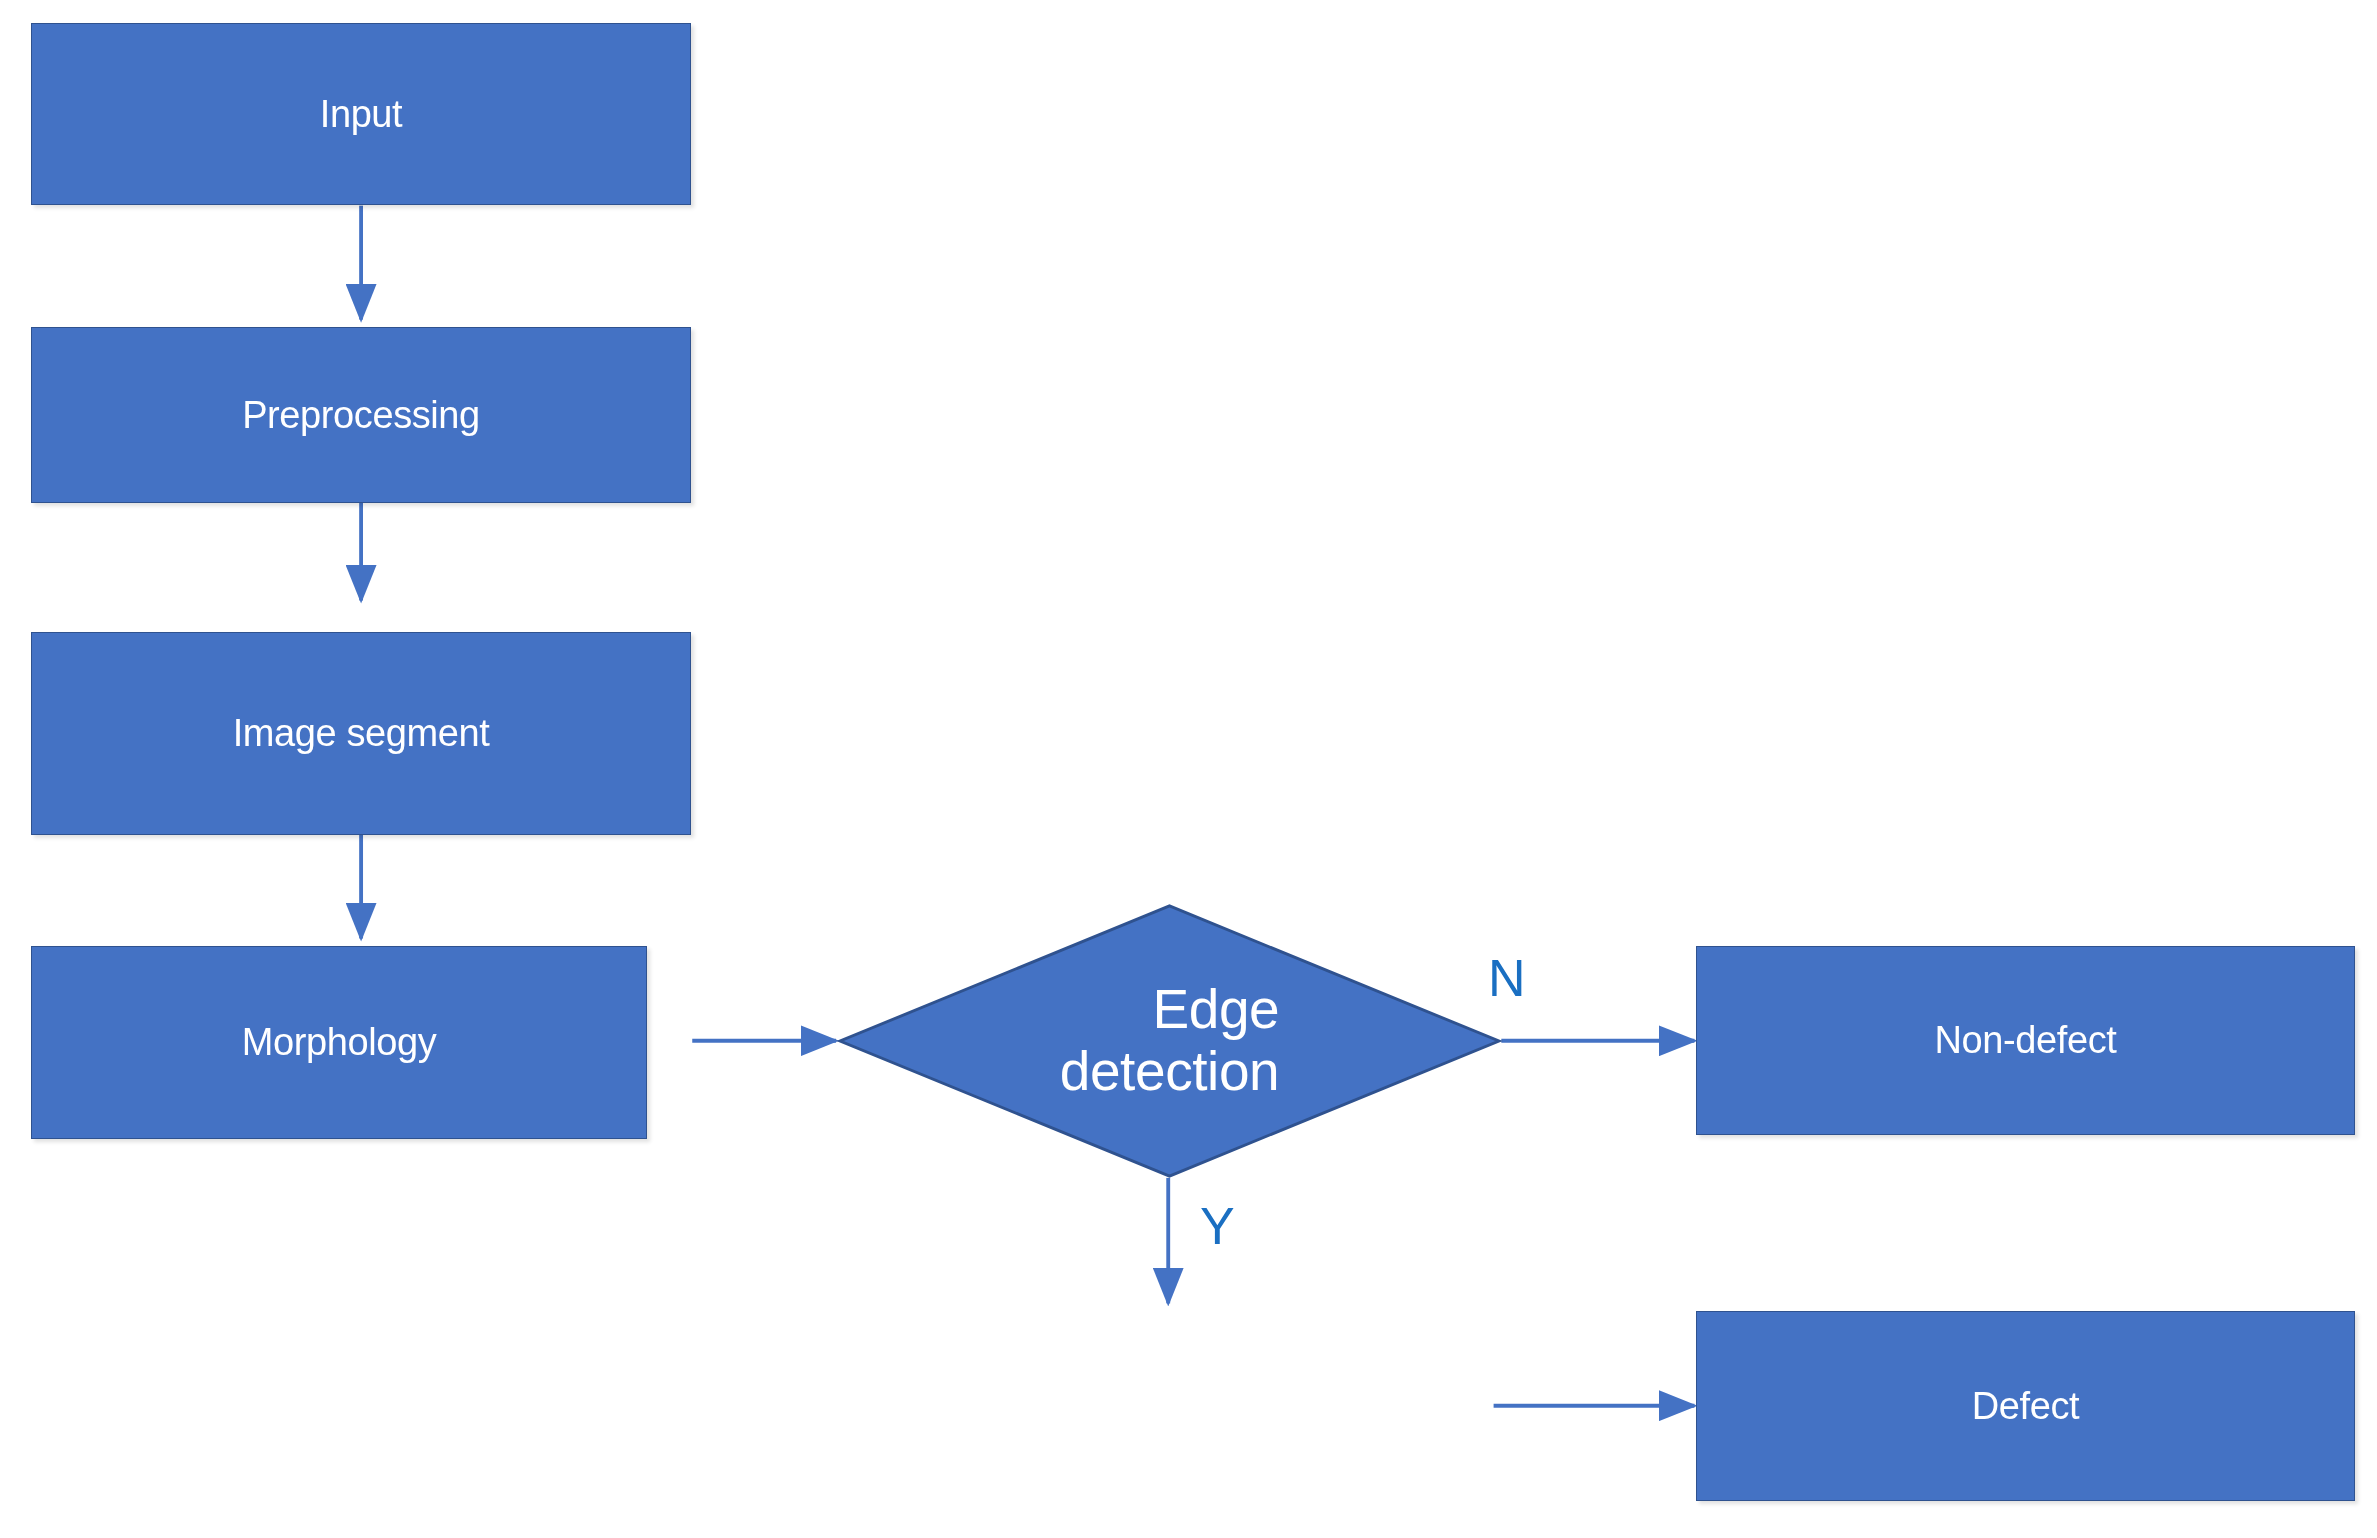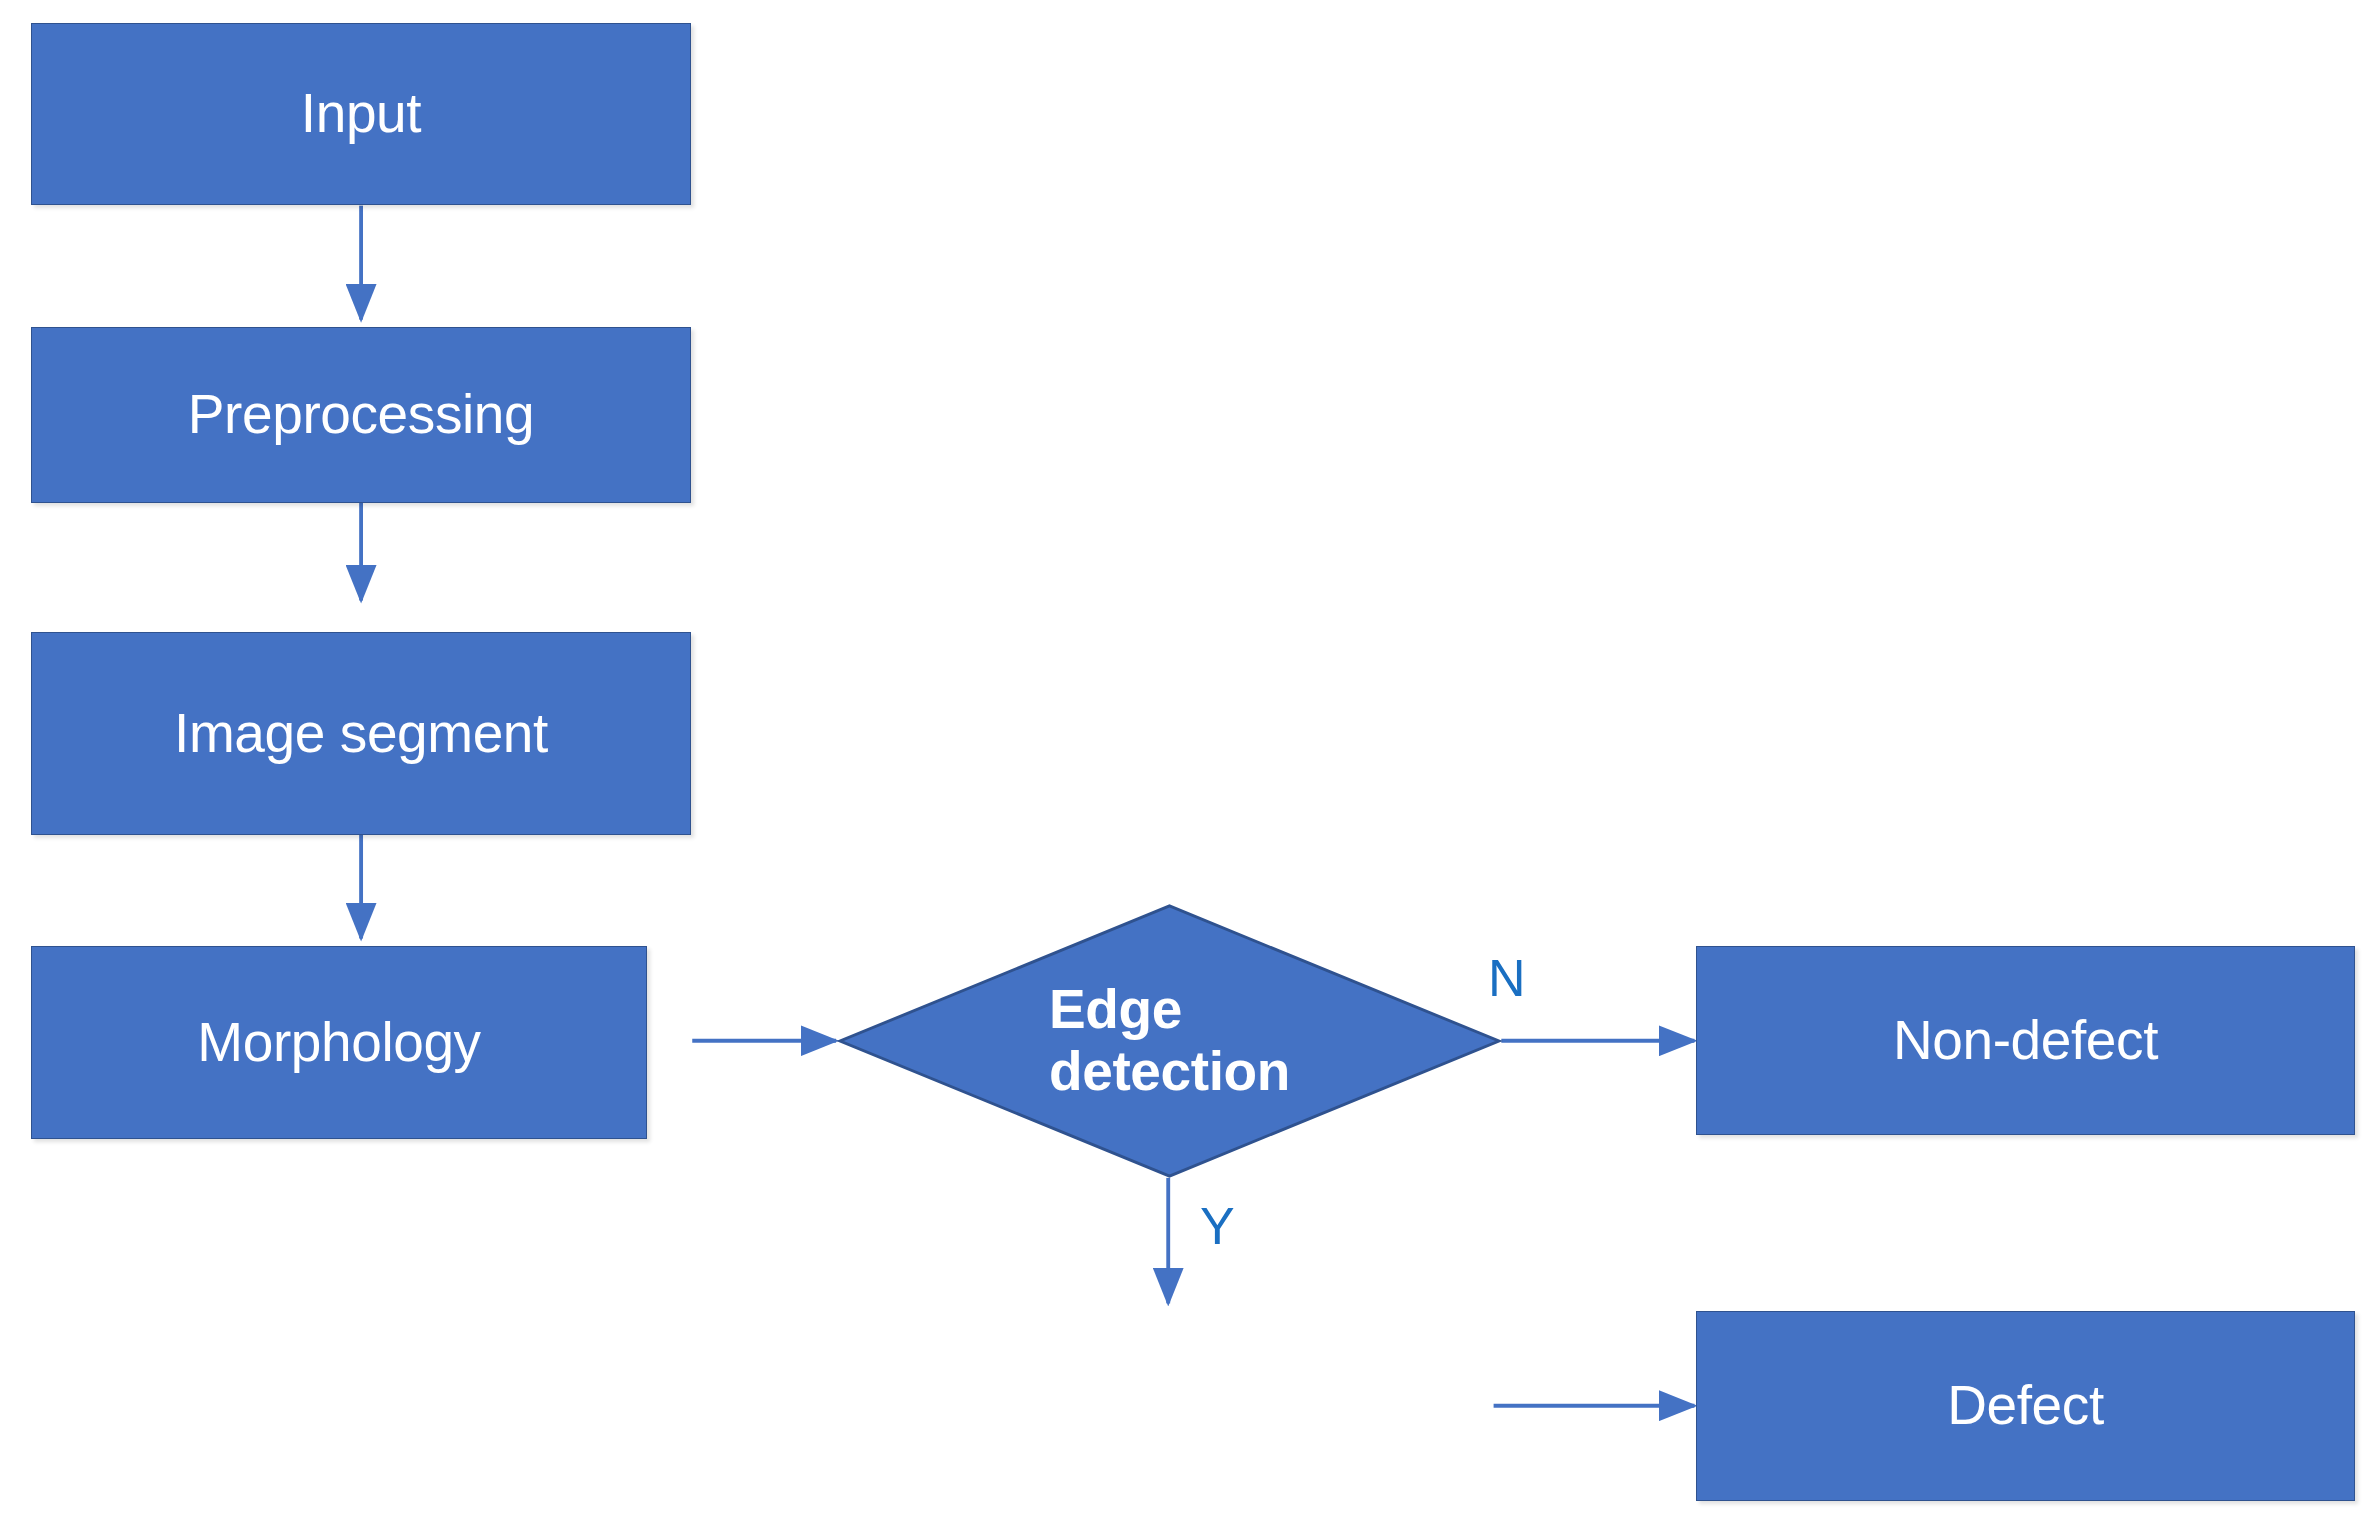--- a/index.html
+++ b/index.html
@@ -17,21 +17,21 @@
   }
   .node {
     position: absolute;
     background: #4472C4;
     border: 1.9px solid #2F528F;
     box-sizing: border-box;
     display: flex;
     align-items: center;
     justify-content: center;
     color: #ffffff;
-    font-size: 55px;
+    font-size: 38px;
     font-weight: 400;
     line-height: 1.12;
     text-align: center;
     letter-spacing: -0.4px;
     box-shadow: 2.9px 2.9px 3.9px rgba(0,0,0,0.12);
   }
   .node-label {
     display: block;
     padding: 0 9.7px;
     white-space: pre-line;
@@ -51,24 +51,23 @@
     left: 0;
     top: 0;
     width: 100%;
     height: 100%;
     display: flex;
     align-items: center;
     justify-content: center;
     color: #ffffff;
     font-size: 55px;
     line-height: 1.12;
-    text-align: left;
+    text-align: right;
     white-space: pre-line;
     letter-spacing: -0.4px;
-    font-weight: bold;
   }
   
   .edge {
     position: absolute;
     left: 0;
     top: 0;
     width: 2377px;
     height: 1538px;
     pointer-events: none;
   }

